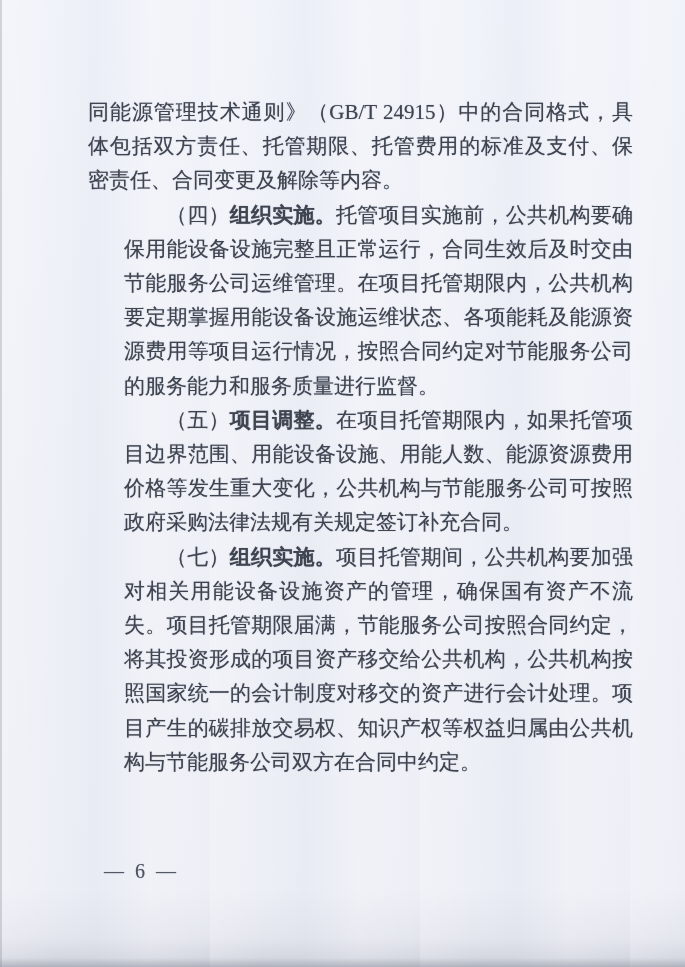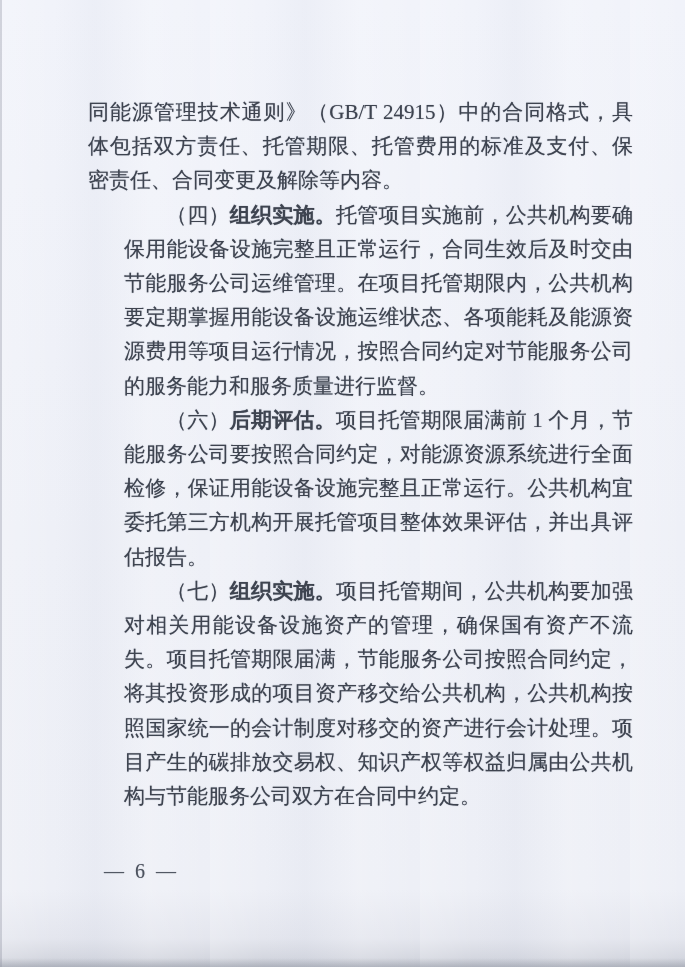--- a/index.html
+++ b/index.html
@@ -78,22 +78,22 @@
 
   <div class="paper-texture"></div>
   <div class="left-edge"></div>
 
   <div class="text-block">
 
     <p><span>同能源管理技术通则》（GB/T 24915）中的合同格式，具体包括双方责任、托管期限、托管费用的标准及支付、保密责任、合同变更及解除等内容。</span></p>
 
     <p class="indent"><span>（四）</span><span class="section-heading">组织实施。</span><span>托管项目实施前，公共机构要确保用能设备设施完整且正常运行，合同生效后及时交由节能服务公司运维管理。在项目托管期限内，公共机构要定期掌握用能设备设施运维状态、各项能耗及能源资源费用等项目运行情况，按照合同约定对节能服务公司的服务能力和服务质量进行监督。</span></p>
 
+    <p class="indent"><span>（五）</span><span class="section-heading">项目调整。</span><span>在项目托管期限内，如果托管项目边界范围、用能设备设施、用能人数、能源资源费用价格等发生重大变化，公共机构与节能服务公司可按照政府采购法律法规有关规定签订补充合同。</span></p>
 
-    <p class="indent"><span>（六）</span><span class="section-heading">后期评估。</span><span>项目托管期限届满前 1 个月，节能服务公司要按照合同约定，对能源资源系统进行全面检修，保证用能设备设施完整且正常运行。公共机构宜委托第三方机构开展托管项目整体效果评估，并出具评估报告。</span></p>
 
     <p class="indent"><span>（七）</span><span class="section-heading">组织实施。</span><span>项目托管期间，公共机构要加强对相关用能设备设施资产的管理，确保国有资产不流失。项目托管期限届满，节能服务公司按照合同约定，将其投资形成的项目资产移交给公共机构，公共机构按照国家统一的会计制度对移交的资产进行会计处理。项目产生的碳排放交易权、知识产权等权益归属由公共机构与节能服务公司双方在合同中约定。</span></p>
 
   </div>
 
   <div class="page-number">— 6 —</div>
 
   <div class="bottom-shadow"></div>
 
 </div>

